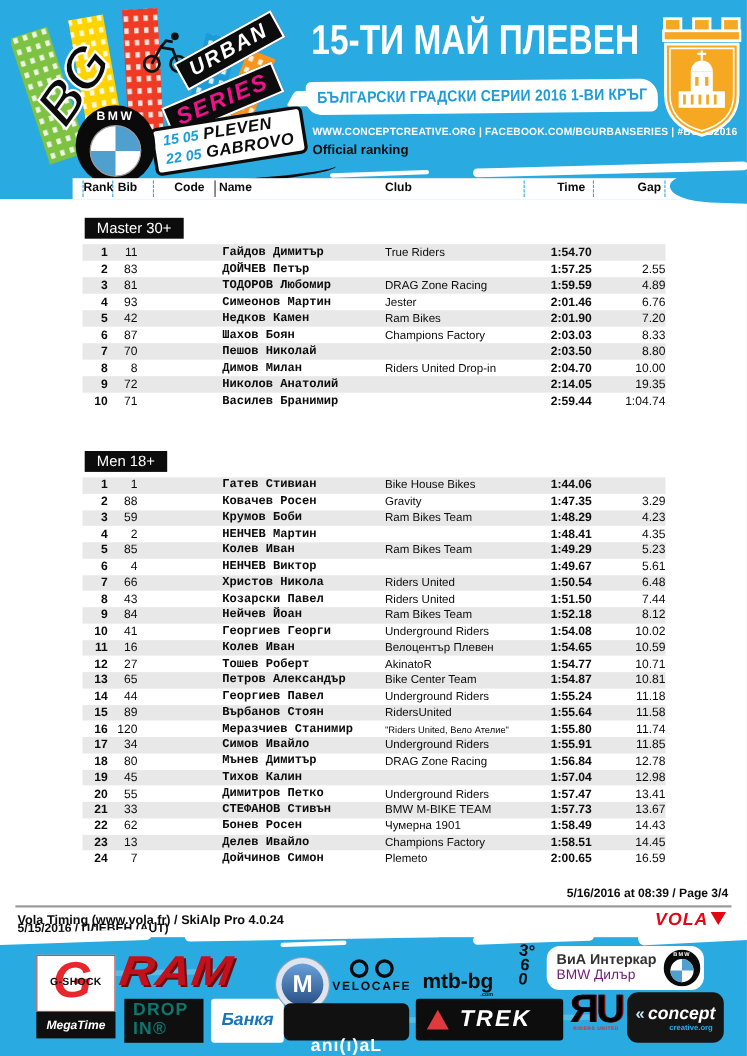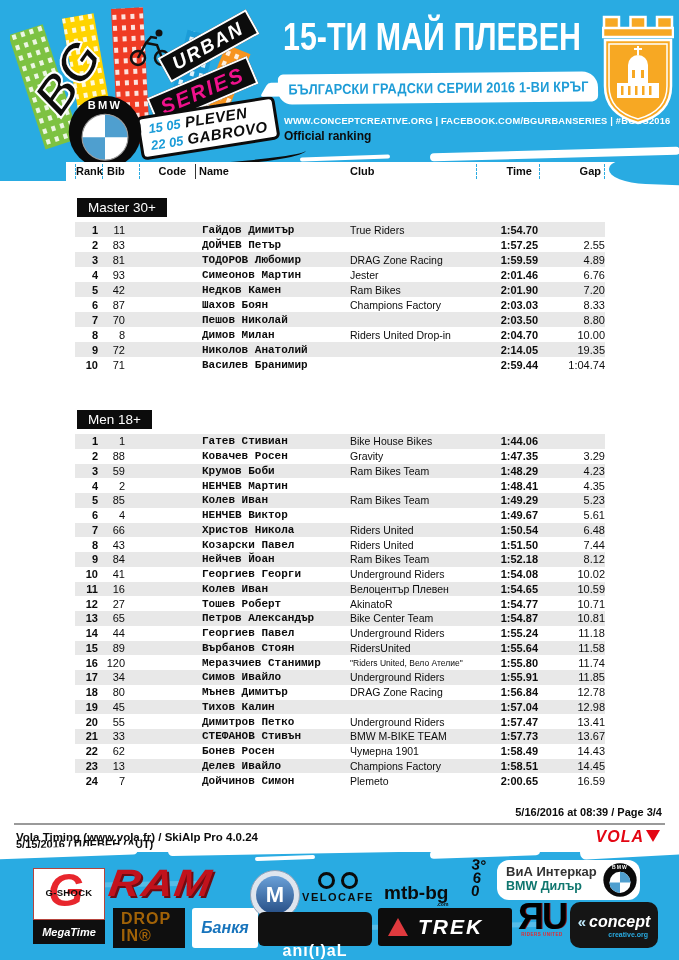--- a/index.html
+++ b/index.html
@@ -114,21 +114,21 @@
   .gshock-word{position:absolute;left:0;top:18px;width:100%;text-align:center;color:#0c0c0c;
                font-size:9.5px;font-weight:900;letter-spacing:.3px;}
   .megatime-box{background:#0f0f0f;height:24px;display:flex;align-items:center;justify-content:center;}
   .megatime-word{color:#fff;font-size:11px;font-weight:900;font-style:italic;}
   
   .ram{left:112px;top:10px;color:#C1121C;font-size:38px;font-weight:900;font-style:italic;
        letter-spacing:1px;transform:skewX(-8deg) scaleX(1.15);transform-origin:left top;
        text-shadow:2px 2px 0 #6f0b12;}
   
   .dropin{left:113px;top:56px;width:72px;height:40px;background:#0f0f0f;padding:2px 0 0 8px;box-sizing:border-box;}
-  .dropin div{color:#a16207;font-weight:900;font-size:16px;letter-spacing:1px;line-height:17px;}
+  .dropin div{color:#0f766e;font-weight:900;font-size:16px;letter-spacing:1px;line-height:17px;}
   
   .bankya{left:192px;top:56px;width:66px;height:40px;background:#fff;border-radius:3px;
           display:flex;align-items:center;justify-content:center;}
   .bankya span{color:#1874BC;font-size:16px;font-weight:800;font-style:italic;}
   
   .m-emblem{left:250px;top:18px;width:48px;height:48px;border-radius:50%;
             background:#dfe5ee;border:1px solid #8ea0b8;display:flex;align-items:center;justify-content:center;}
   .m-inner{width:38px;height:38px;border-radius:50%;background:linear-gradient(#6aa0d8,#274f86);
            color:#fff;font-weight:900;font-size:22px;display:flex;align-items:center;justify-content:center;}
   
@@ -150,21 +150,21 @@
   .trek-icon{width:0;height:0;border-left:10px solid transparent;border-right:10px solid transparent;
              border-bottom:18px solid #E03A3E;margin-right:10px;}
   .trek-word{color:#fff;font-size:21px;font-weight:900;font-style:italic;letter-spacing:2px;}
   
   .m360{left:470px;top:6px;text-align:center;line-height:13px;color:#0b0b0b;
         font-weight:900;font-size:15px;transform:rotate(8deg);}
   
   .viabox{left:497px;top:8px;width:143px;height:40px;background:#fff;border-radius:12px;
           padding:5px 0 0 9px;box-sizing:border-box;position:absolute;}
   .via1{color:#333;font-weight:800;font-size:13px;line-height:14px;}
-  .via2{color:#0f766e;font-weight:700;font-size:12.5px;line-height:14px;}
+  .via2{color:#701a75;font-weight:400;font-size:12.5px;line-height:14px;}
   .bmw-sponsor{position:absolute;right:3px;top:3px;width:34px;height:34px;}
   
   .ru{left:518px;top:50px;text-align:center;}
   .ru-word{color:#000000;font-size:36px;font-weight:700;letter-spacing:-2px;line-height:30px;
            text-shadow:1px 0 0 #7a0a12;}
   .ru-sub{color:#E8262D;font-size:4.5px;font-weight:bold;letter-spacing:.5px;}
   
   .concept{left:570px;top:50px;width:88px;height:46px;background:#151515;border-radius:10px;
            display:flex;flex-direction:column;align-items:center;justify-content:center;position:absolute;}
   .concept-line{display:flex;align-items:center;gap:3px;}

